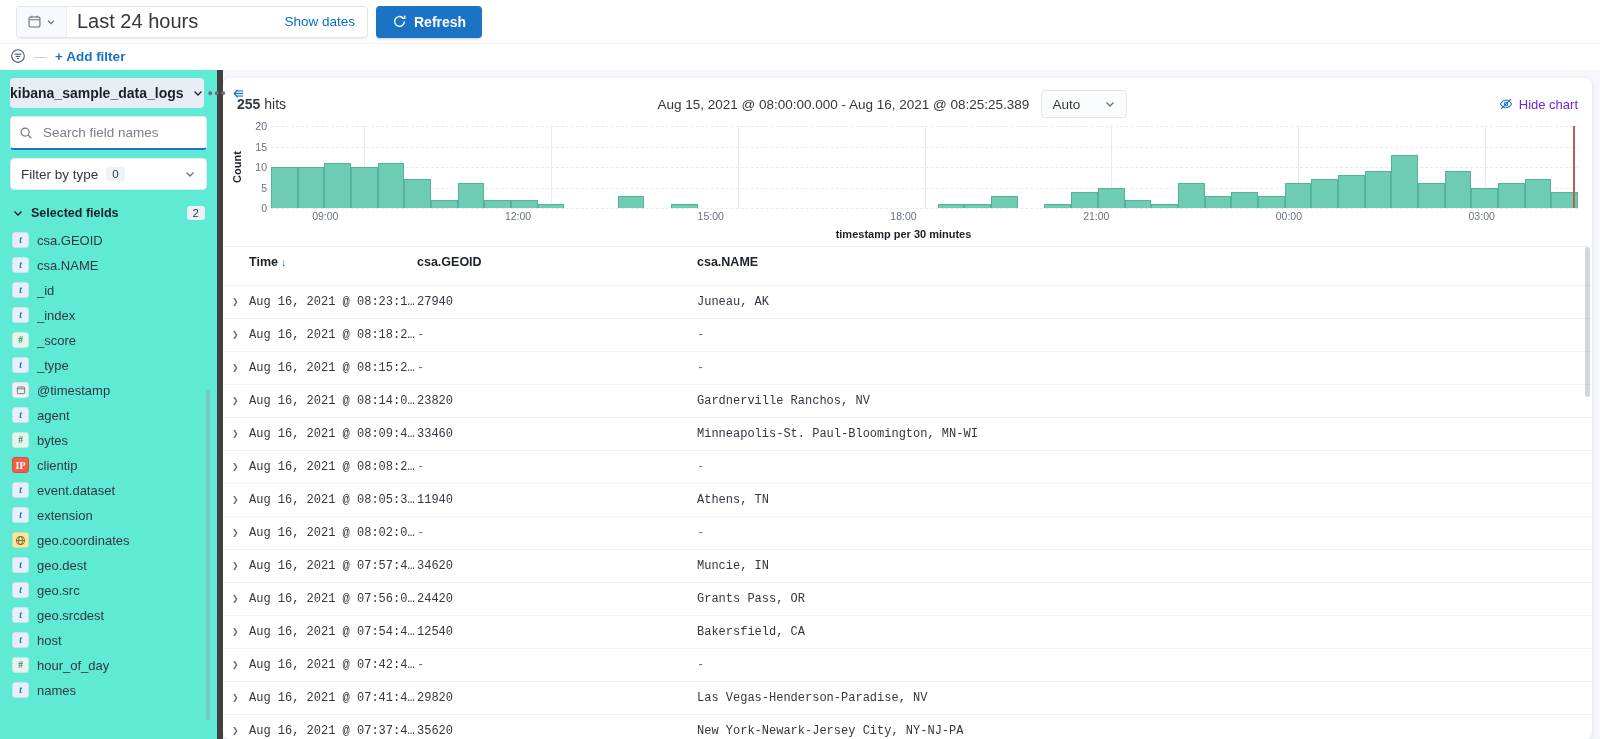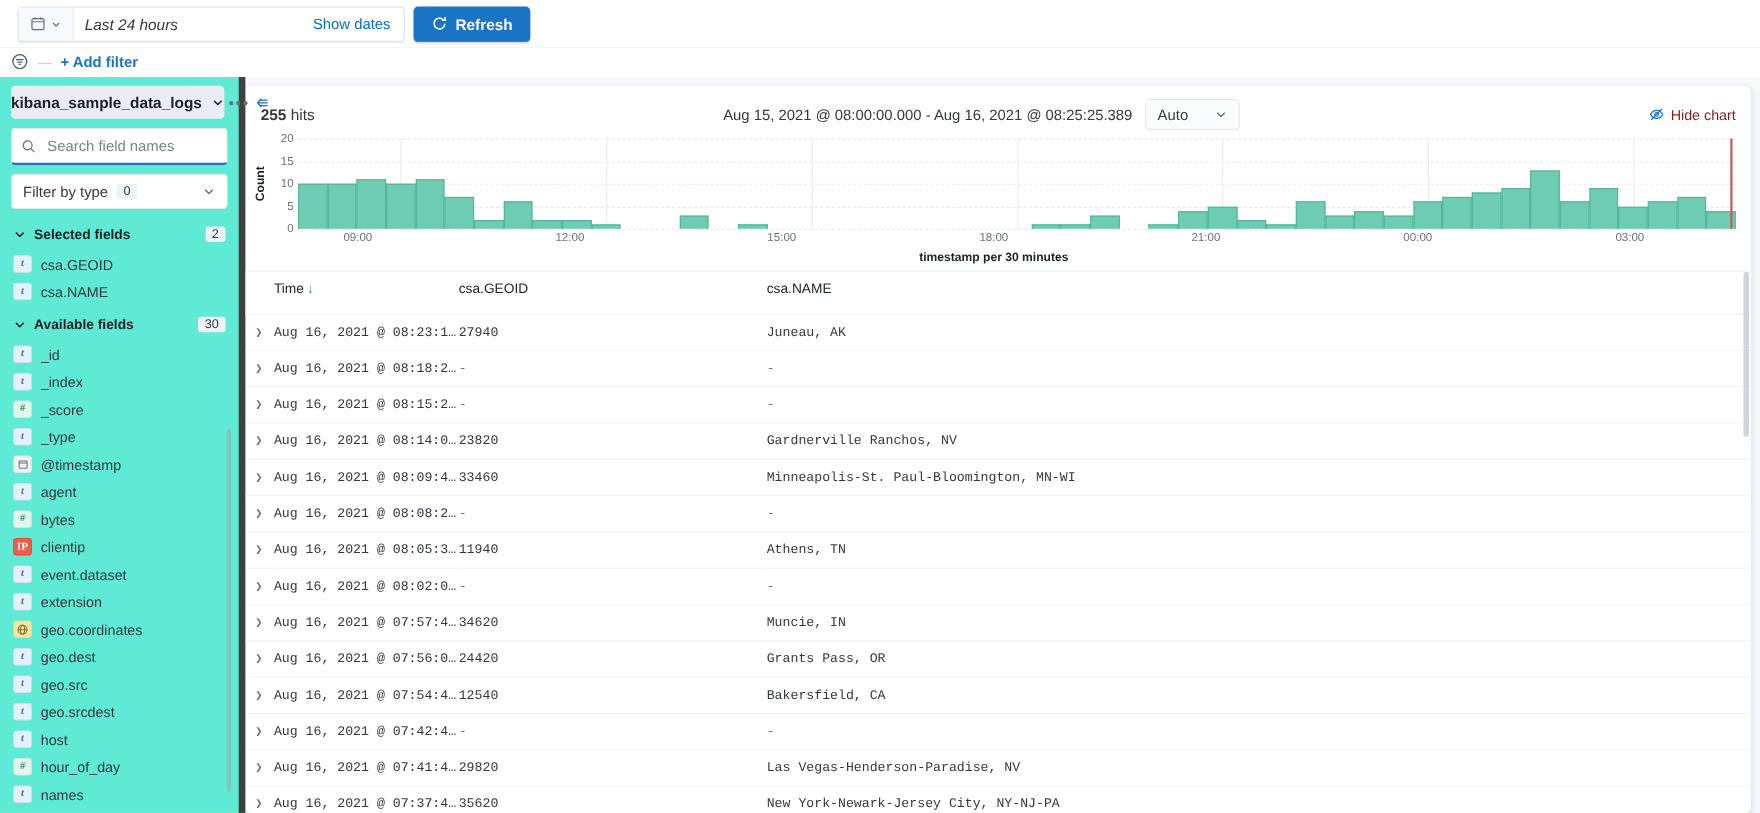--- a/index.html
+++ b/index.html
@@ -46,21 +46,21 @@
   .qb-datepicker {
     flex:none; height:32px; margin-left:8px; display:flex; align-items:stretch;
     border:1px solid #e1e4ea; border-radius:4px; overflow:hidden; background:#fff;
     width: 352px;
     box-shadow: 0 1px 1px -1px rgba(152,162,179,.2), 0 2px 2px -1px rgba(152,162,179,.2);
   }
   .dp-icon-btn {
     width:50px; flex:none; background:#f7f9fc; border-right:1px solid #eaedf2;
     display:flex; align-items:center; justify-content:center; gap:4px; color:#69707d;
   }
-  .dp-label { flex:1 1 auto; display:flex; align-items:center; padding:0 10px; font-size:14px; color:#343741;font-style:italic; }
+  .dp-label { flex:1 1 auto; display:flex; align-items:center; padding:0 10px; font-size:20px; color:#343741; }
   .dp-showdates { flex:none; display:flex; align-items:center; padding:0 12px; color:#0071c2; font-size:13.5px; }
   .qb-refresh {
     flex:none; height:32px; margin-left:8px; display:flex; align-items:center; gap:7px;
     background:#1a73c4; color:#fff; border-radius:4px; padding:0 16px;
     font-weight:700; font-size:14px; border:none; cursor:pointer;
     font-family:"Liberation Sans", sans-serif;
     box-shadow: 0 1px 1px -1px rgba(45,65,95,.3), 0 2px 3px -1px rgba(45,65,95,.25);
   }
 
   
@@ -157,21 +157,21 @@
   .hits b { font-weight:700; }
   .chart-head-center { flex:1 1 auto; display:flex; align-items:center; justify-content:center; gap:12px; }
   .timerange { font-size:13.5px; color:#343741; }
   .interval-select {
     height:28px; min-width:86px; border:1px solid #e3e6eb; border-radius:4px;
     background:#fbfcfd; display:flex; align-items:center; padding:0 10px;
     font-size:13.5px; color:#343741; gap:20px; cursor:pointer;
     box-shadow: 0 1px 1px -1px rgba(152,162,179,.2);
   }
   .interval-select .chev { margin-left:auto; color:#69707d; }
-  .hide-chart { display:flex; gap:6px; color:#7f1d1d; font-size:13px; cursor:pointer; }
+  .hide-chart { display:flex; gap:6px; color:#6d28d9; font-size:13px; cursor:pointer; }
 
   
   .chart-wrap { flex:none; padding: 2px 14px 0 6px; }
   .chart-area { display:flex; height: 82px; }
   .y-axis-title {
     width:16px; flex:none; display:flex; align-items:center; justify-content:center;
   }
   .y-axis-title span {
     transform: rotate(-90deg); white-space:nowrap; font-size:11px; font-weight:700; color:#1c2028;
   }
@@ -197,21 +197,21 @@
   .x-axis .tick {
     position:absolute; font-size:10.5px; color:#69707d; transform: translateX(-50%);
     top:2px;
   }
   .x-title { text-align:center; font-size:11px; font-weight:700; color:#1c2028; padding: 2px 0 6px 0; }
 
   
   .table-wrap { flex:1 1 auto; min-height:0; overflow:hidden; position:relative; border-top:1px solid #eef0f3; }
   table.docs { width:100%; border-collapse:collapse; table-layout:fixed; }
   table.docs th {
-    text-align:left; font-size:12.5px; font-weight:400; color:#1c2028;
+    text-align:left; font-size:12.5px; font-weight:700; color:#1c2028;
     padding: 8px 0 16px 0; border-bottom:1px solid #eef0f3; background:#fff;
   }
   table.docs td {
     font-family:"Liberation Mono", monospace; font-size:12px; color:#343741;
     padding: 9px 0; border-bottom:1px solid #f2f3f5; vertical-align:middle;
     white-space:nowrap; overflow:hidden; text-overflow:ellipsis;
   }
   .col-exp { width:26px; }
   .col-time { width:168px; }
   .col-geoid { width:280px; }
@@ -338,29 +338,20 @@
     <div class="field-row">
       <span class="ftype string">t</span>
       <span class="field-name">csa.GEOID</span>
     </div>
     <div class="field-row">
       <span class="ftype string">t</span>
       <span class="field-name">csa.NAME</span>
     </div>
           </div>
 
-        <div class="field-group-head" style="margin-top:6px;">
-          <span>
-            <svg width="12" height="12" viewBox="0 0 12 12" fill="none" stroke="#1c2028" stroke-width="1.4">
-                <path d="M2.5 4.5 L6 8 L9.5 4.5"></path>
-              </svg>
-          </span>
-          <span>Available fields</span>
-          <span class="pill cnt">30</span>
-        </div>
         <div id="available-fields-list">
     <div class="field-row">
       <span class="ftype string">t</span>
       <span class="field-name">_id</span>
     </div>
     <div class="field-row">
       <span class="ftype string">t</span>
       <span class="field-name">_index</span>
     </div>
     <div class="field-row">

